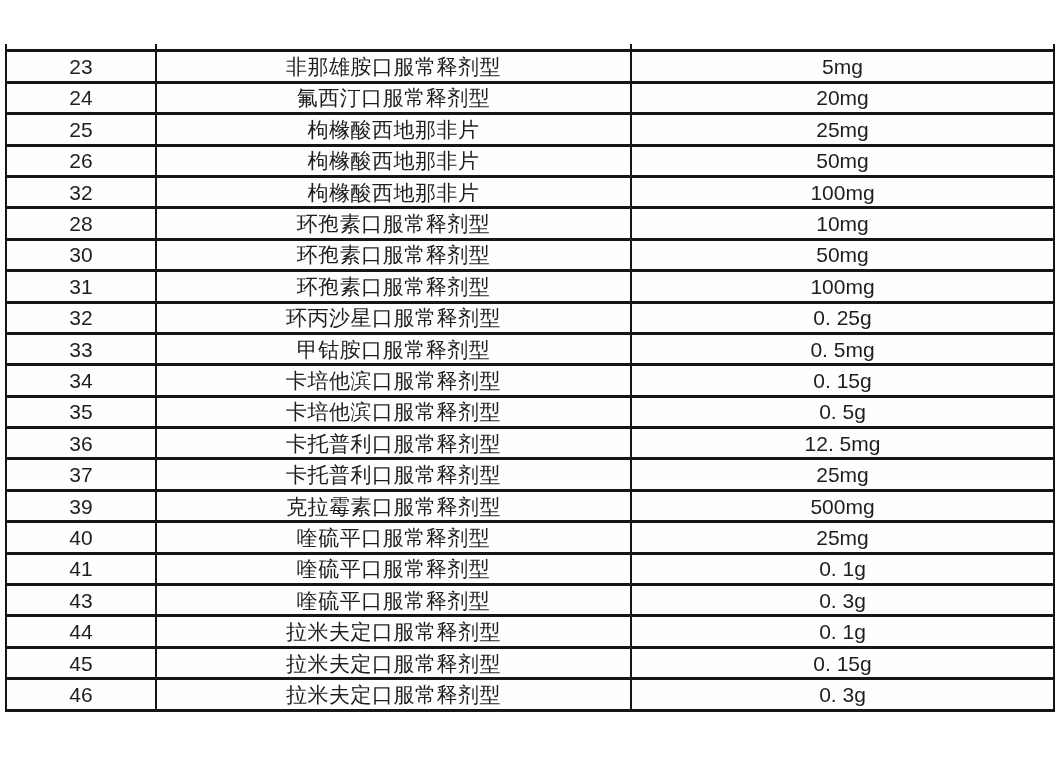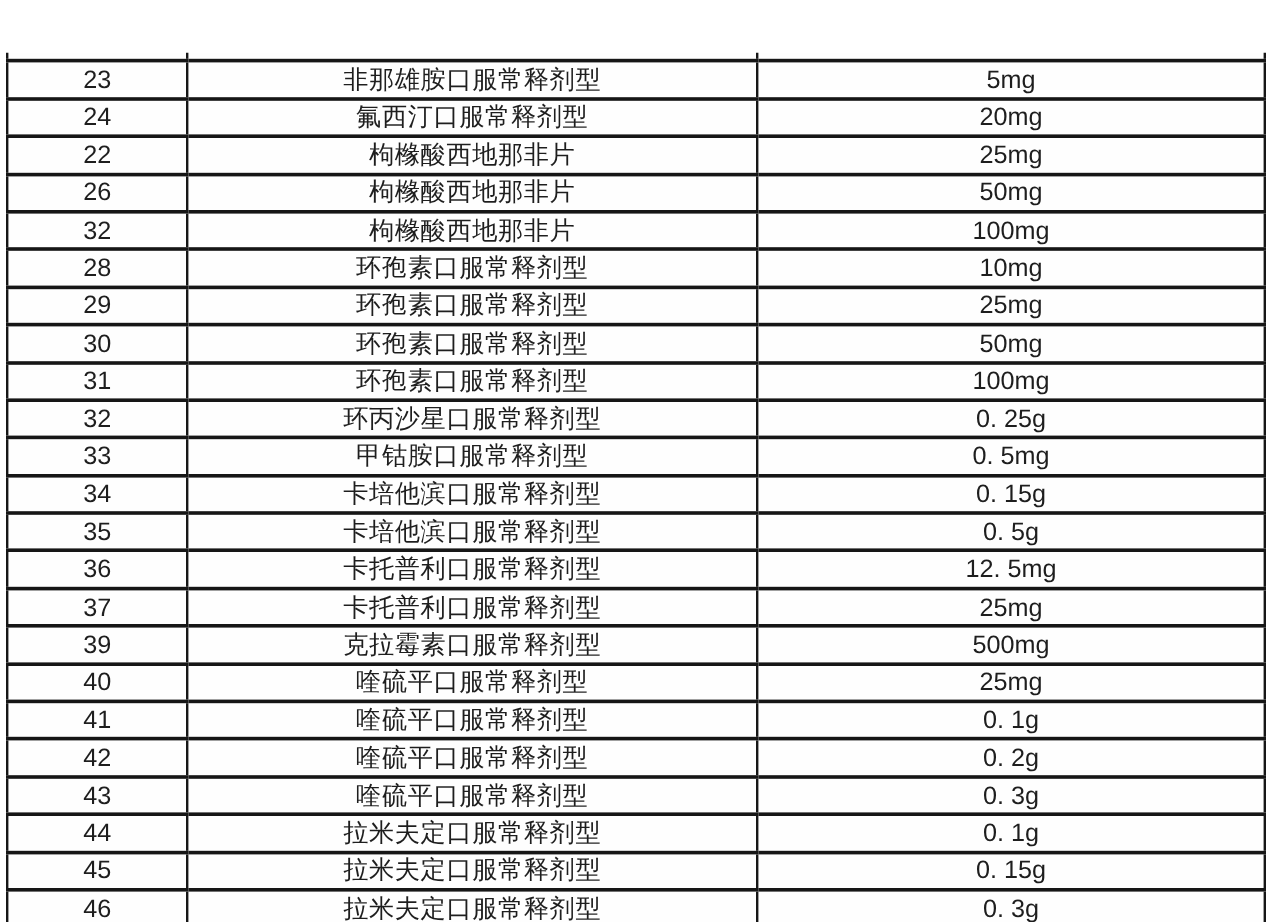--- a/index.html
+++ b/index.html
@@ -67,43 +67,38 @@
     <td class="cell-index">23</td>
     <td class="cell-name">非那雄胺口服常释剂型</td>
     <td class="cell-spec">5mg</td>
   </tr>
         <tr>
     <td class="cell-index">24</td>
     <td class="cell-name">氟西汀口服常释剂型</td>
     <td class="cell-spec">20mg</td>
   </tr>
         <tr>
-    <td class="cell-index">22</td>
+    <td class="cell-index">25</td>
     <td class="cell-name">枸橼酸西地那非片</td>
     <td class="cell-spec">25mg</td>
   </tr>
         <tr>
     <td class="cell-index">26</td>
     <td class="cell-name">枸橼酸西地那非片</td>
     <td class="cell-spec">50mg</td>
   </tr>
         <tr>
     <td class="cell-index">32</td>
     <td class="cell-name">枸橼酸西地那非片</td>
     <td class="cell-spec">100mg</td>
   </tr>
         <tr>
     <td class="cell-index">28</td>
     <td class="cell-name">环孢素口服常释剂型</td>
     <td class="cell-spec">10mg</td>
-  </tr>
-        <tr>
-    <td class="cell-index">29</td>
-    <td class="cell-name">环孢素口服常释剂型</td>
-    <td class="cell-spec">25mg</td>
   </tr>
         <tr>
     <td class="cell-index">30</td>
     <td class="cell-name">环孢素口服常释剂型</td>
     <td class="cell-spec">50mg</td>
   </tr>
         <tr>
     <td class="cell-index">31</td>
     <td class="cell-name">环孢素口服常释剂型</td>
     <td class="cell-spec">100mg</td>
@@ -147,25 +142,20 @@
     <td class="cell-index">40</td>
     <td class="cell-name">喹硫平口服常释剂型</td>
     <td class="cell-spec">25mg</td>
   </tr>
         <tr>
     <td class="cell-index">41</td>
     <td class="cell-name">喹硫平口服常释剂型</td>
     <td class="cell-spec">0. 1g</td>
   </tr>
         <tr>
-    <td class="cell-index">42</td>
-    <td class="cell-name">喹硫平口服常释剂型</td>
-    <td class="cell-spec">0. 2g</td>
-  </tr>
-        <tr>
     <td class="cell-index">43</td>
     <td class="cell-name">喹硫平口服常释剂型</td>
     <td class="cell-spec">0. 3g</td>
   </tr>
         <tr>
     <td class="cell-index">44</td>
     <td class="cell-name">拉米夫定口服常释剂型</td>
     <td class="cell-spec">0. 1g</td>
   </tr>
         <tr>

